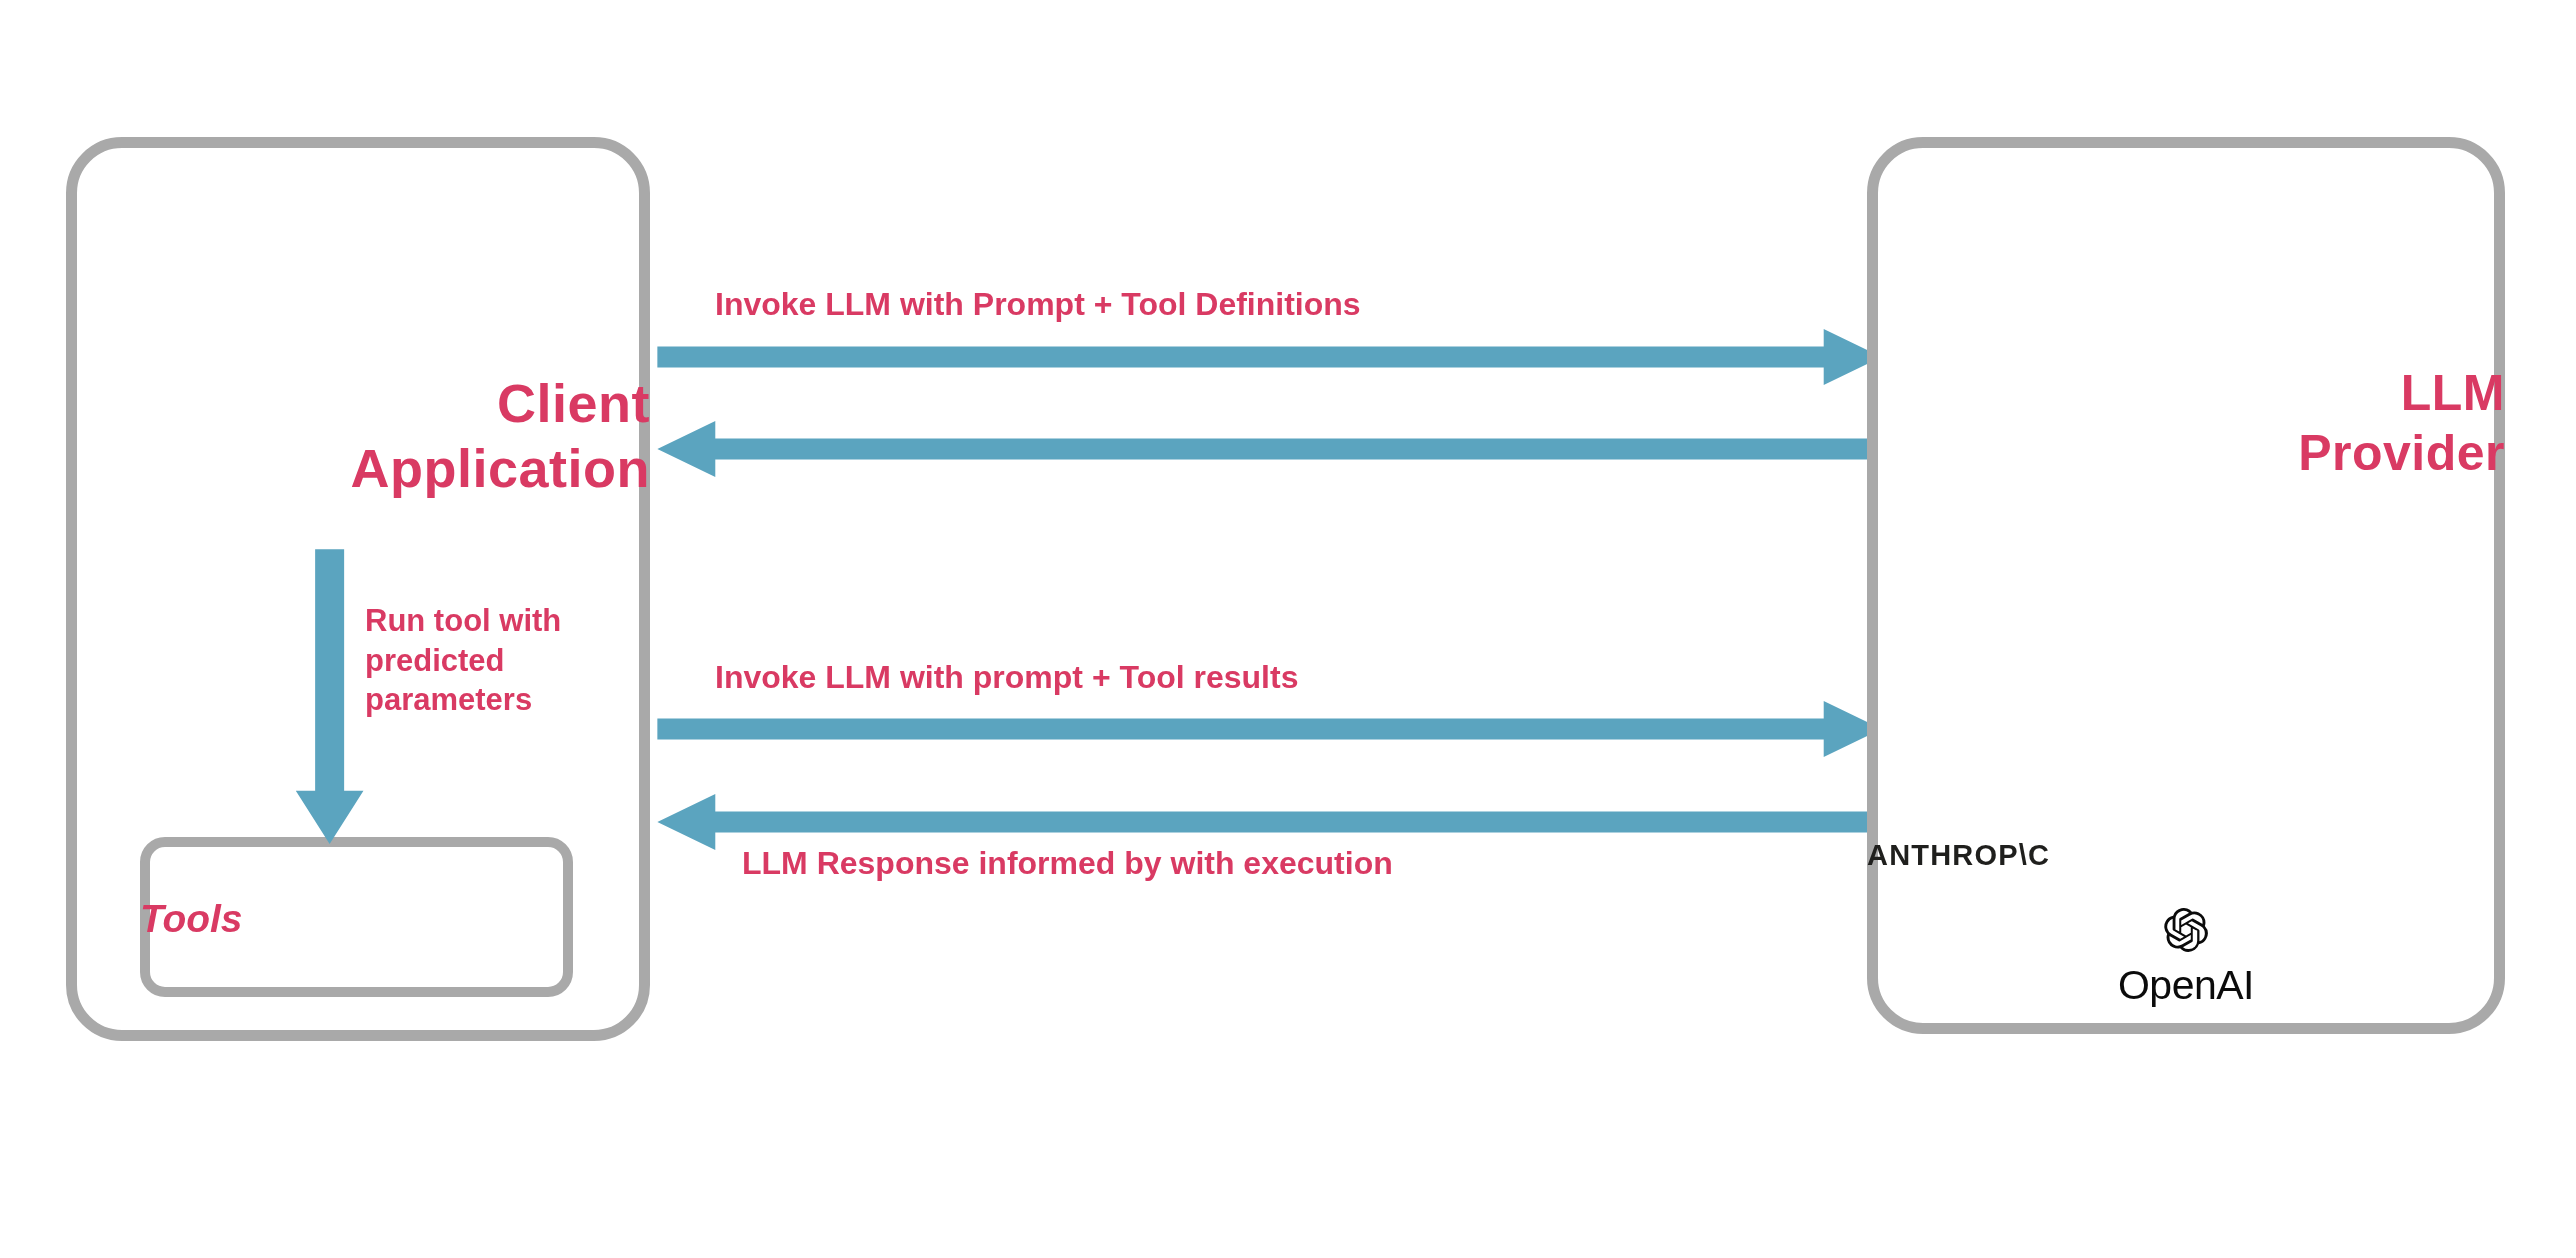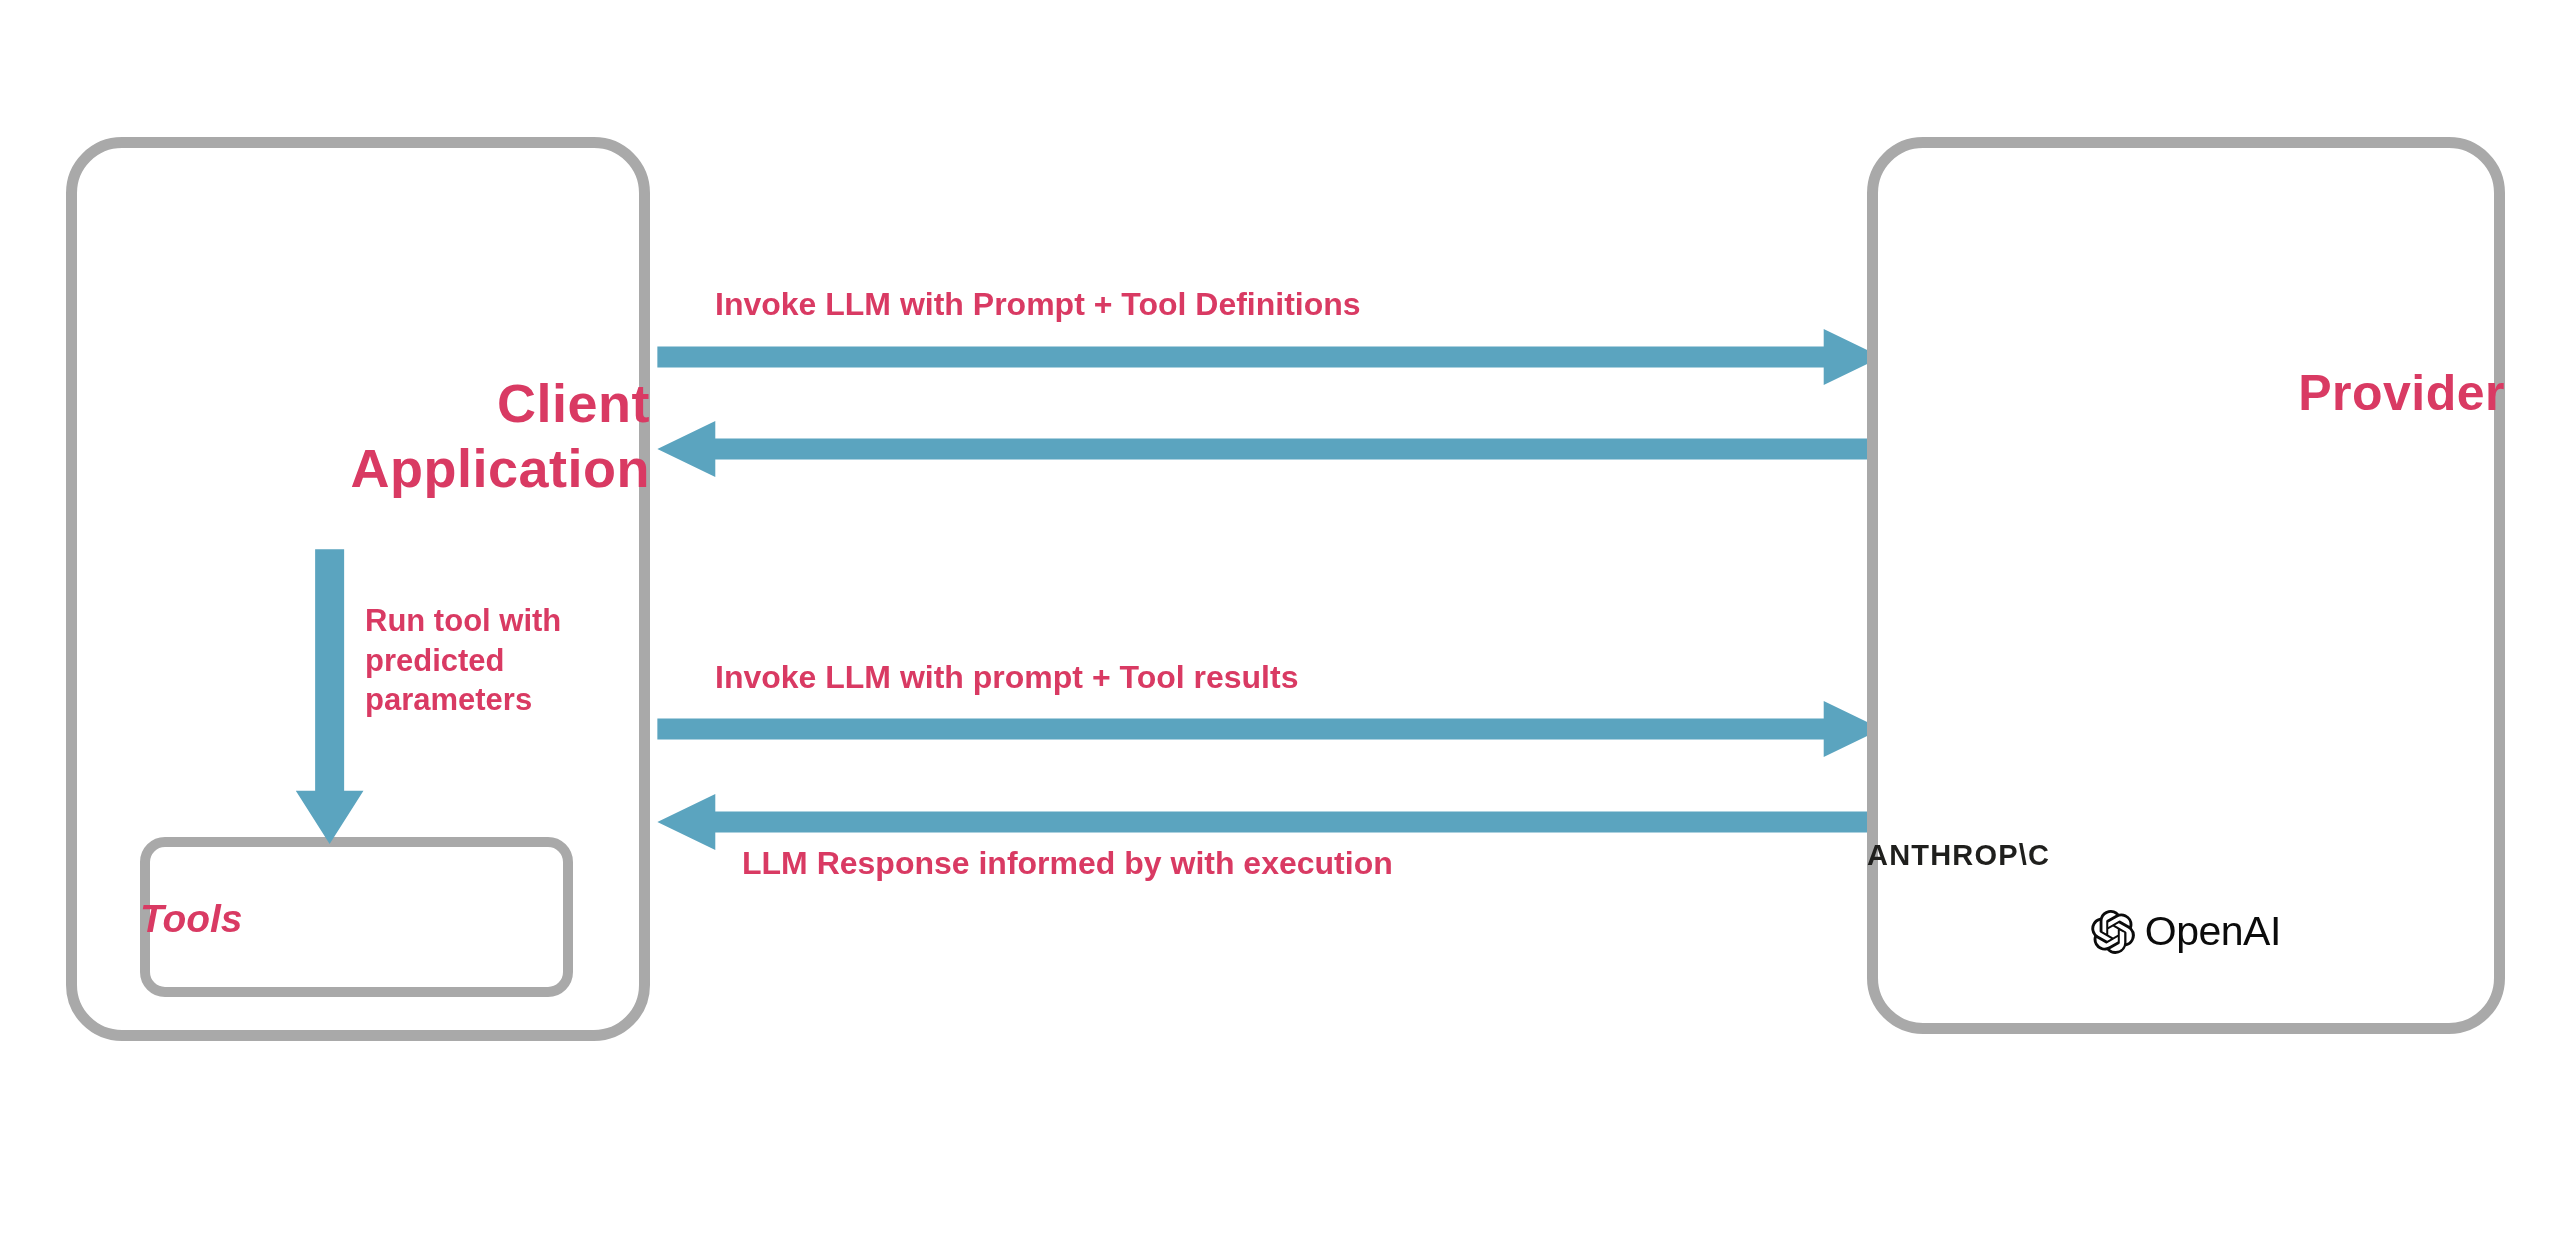--- a/index.html
+++ b/index.html
@@ -129,20 +129,21 @@
   }
   #openai-logo-row {
     position: absolute;
     left: 1867px;
     top: 908px;
     width: 638px;
     display: flex;
     align-items: center;
     justify-content: center;
     gap: 9.7px;
+    flex-direction: column;
   }
   #openai-mark { display: block; }
   #openai-wordmark {
     color: #0b0b0b;
     font-size: 41px;
     font-weight: 500;
     letter-spacing: -0.5px;
   }
 </style>
 </head>
@@ -181,20 +182,21 @@
   </svg>
 
   <svg class="arrow-svg" style="left:657px; top:794px; width:1225px; height:56px;" viewBox="0 0 1268 58" xmlns="http://www.w3.org/2000/svg">
     <polygon points="1268,18 60,18 60,0 0,29 60,58 60,40 1268,40" fill="#5ba4bf"></polygon>
   </svg>
   <div class="arrow-label" id="label-4">LLM Response informed by with execution</div>
 
   <div class="rbox" id="provider-box"></div>
 
   <div class="box-title" id="provider-title">
+    <div>LLM</div>
     <div>Provider</div>
   </div>
 
   <div id="anthropic-logo">ANTHROP\C</div>
 
   <div id="openai-logo-row">
     <svg id="openai-mark" width="44" height="44" viewBox="0 0 24 24" xmlns="http://www.w3.org/2000/svg">
       <path fill="#0b0b0b" d="M22.282 9.821a5.985 5.985 0 0 0-.516-4.91 6.046 6.046 0 0 0-6.51-2.9A6.065 6.065 0 0 0 4.981 4.18a5.985 5.985 0 0 0-3.998 2.9 6.046 6.046 0 0 0 .743 7.097 5.98 5.98 0 0 0 .51 4.911 6.051 6.051 0 0 0 6.515 2.9A5.985 5.985 0 0 0 13.26 24a6.056 6.056 0 0 0 5.772-4.206 5.99 5.99 0 0 0 3.997-2.9 6.056 6.056 0 0 0-.747-7.073zM13.26 22.43a4.476 4.476 0 0 1-2.876-1.04l.141-.081 4.779-2.758a.795.795 0 0 0 .392-.681v-6.737l2.02 1.168a.071.071 0 0 1 .38.052v5.583a4.504 4.504 0 0 1-4.494 4.494zM3.6 18.304a4.47 4.47 0 0 1-.535-3.014l.142.085 4.783 2.759a.771.771 0 0 0 .78 0l5.843-3.369v2.332a.08.08 0 0 1-.033.062L9.74 19.95a4.5 4.5 0 0 1-6.14-1.646zM2.34 7.896a4.485 4.485 0 0 1 2.366-1.973V11.6a.766.766 0 0 0 .388.676l5.815 3.355-2.02 1.168a.076.076 0 0 1-.071 0l-4.83-2.786A4.504 4.504 0 0 1 2.34 7.872zm16.597 3.855-5.833-3.387L15.119 7.2a.076.076 0 0 1 .071 0l4.83 2.791a4.494 4.494 0 0 1-.676 8.105v-5.678a.79.79 0 0 0-.407-.667zm2.01-3.023-.141-.085-4.774-2.782a.776.776 0 0 0-.785 0L9.409 9.23V6.897a.066.066 0 0 1 .028-.061l4.83-2.787a4.5 4.5 0 0 1 6.68 4.66zm-12.64 4.135-2.02-1.164a.08.08 0 0 1-.038-.057V6.075a4.5 4.5 0 0 1 7.375-3.453l-.142.08L8.704 5.46a.795.795 0 0 0-.393.681zm1.097-2.365 2.602-1.5 2.607 1.5v2.999l-2.597 1.5-2.607-1.5z"></path>
     </svg>
     <span id="openai-wordmark">OpenAI</span>

